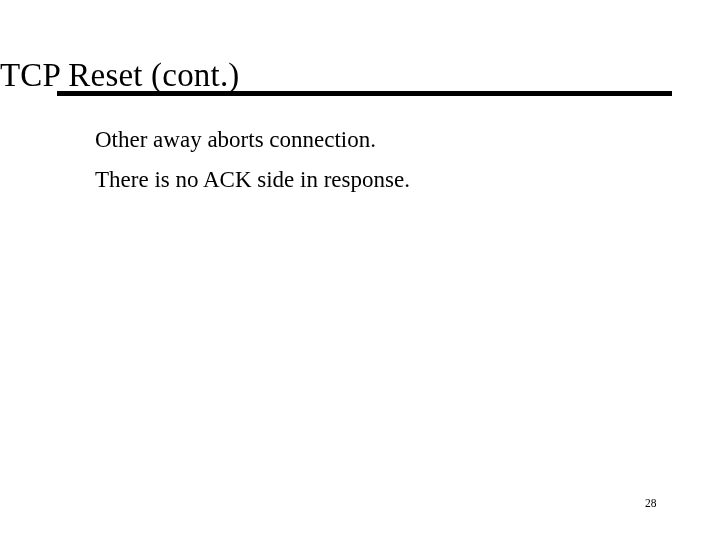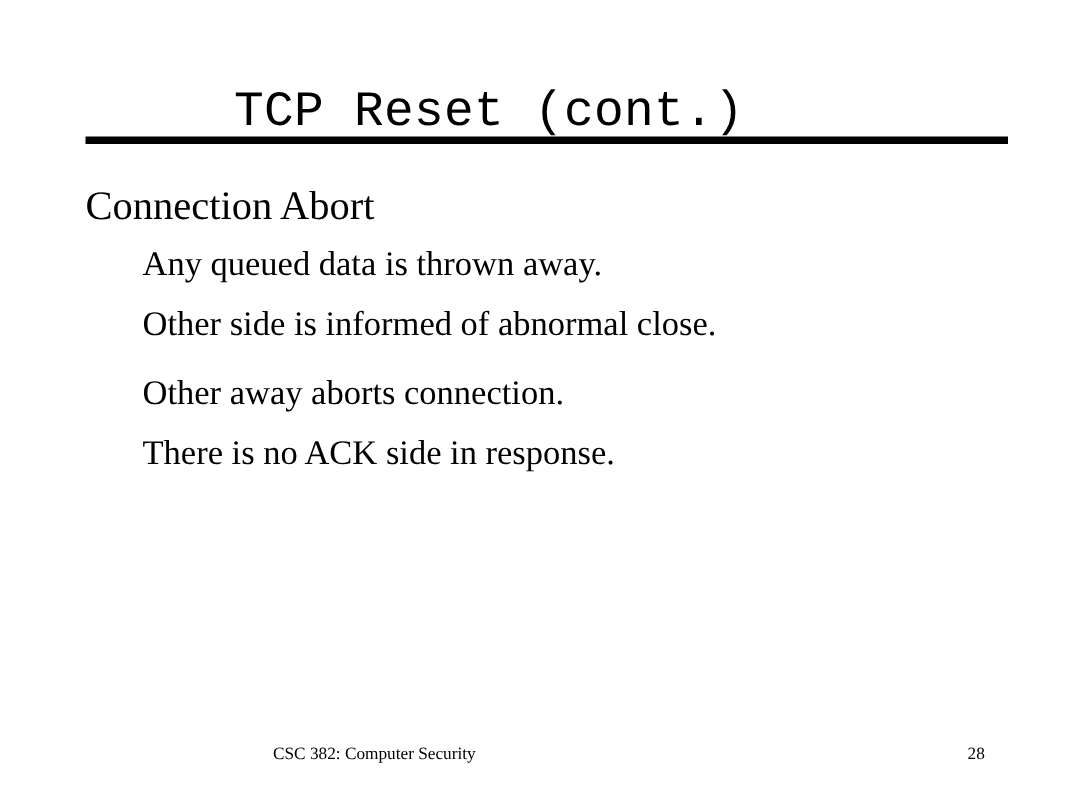--- a/index.html
+++ b/index.html
@@ -18,28 +18,26 @@
     background: #ffffff;
     overflow: hidden;
   }
 
   
   .slide-title {
     position: absolute;
     left: 0;
     top: 33px;
     width: 652px;
-    text-align: center;
     font-size: 33px;
     line-height: 40px;
     font-weight: normal;
     letter-spacing: 0.2px;
     color: #000000;
     white-space: nowrap;
-    font-family: Liberation Mono, monospace;
   }
 
   
   .title-rule {
     position: absolute;
     left: 57px;
     top: 91px;
     width: 615px;
     height: 5px;
     background: #000000;
@@ -107,31 +105,25 @@
 <body>
 
 <div class="slide">
 
   <h1 class="slide-title">TCP Reset (cont.)</h1>
 
   <div class="title-rule"></div>
 
   <div class="body">
 
-    <div class="group">
-      <div class="bullet level-1">Connection Abort</div>
-      <div class="bullet level-2">Any queued data is thrown away.</div>
-      <div class="bullet level-2">Other side is informed of abnormal close.</div>
-    </div>
 
     <div class="group">
       <div class="bullet level-2">Other away aborts connection.</div>
       <div class="bullet level-2">There is no ACK side in response.</div>
     </div>
 
   </div>
 
   <div class="footer">
-    <div class="footer-text">CSC 382: Computer Security</div>
     <div class="footer-page">28</div>
   </div>
 
 </div>
 
 </body></html>

